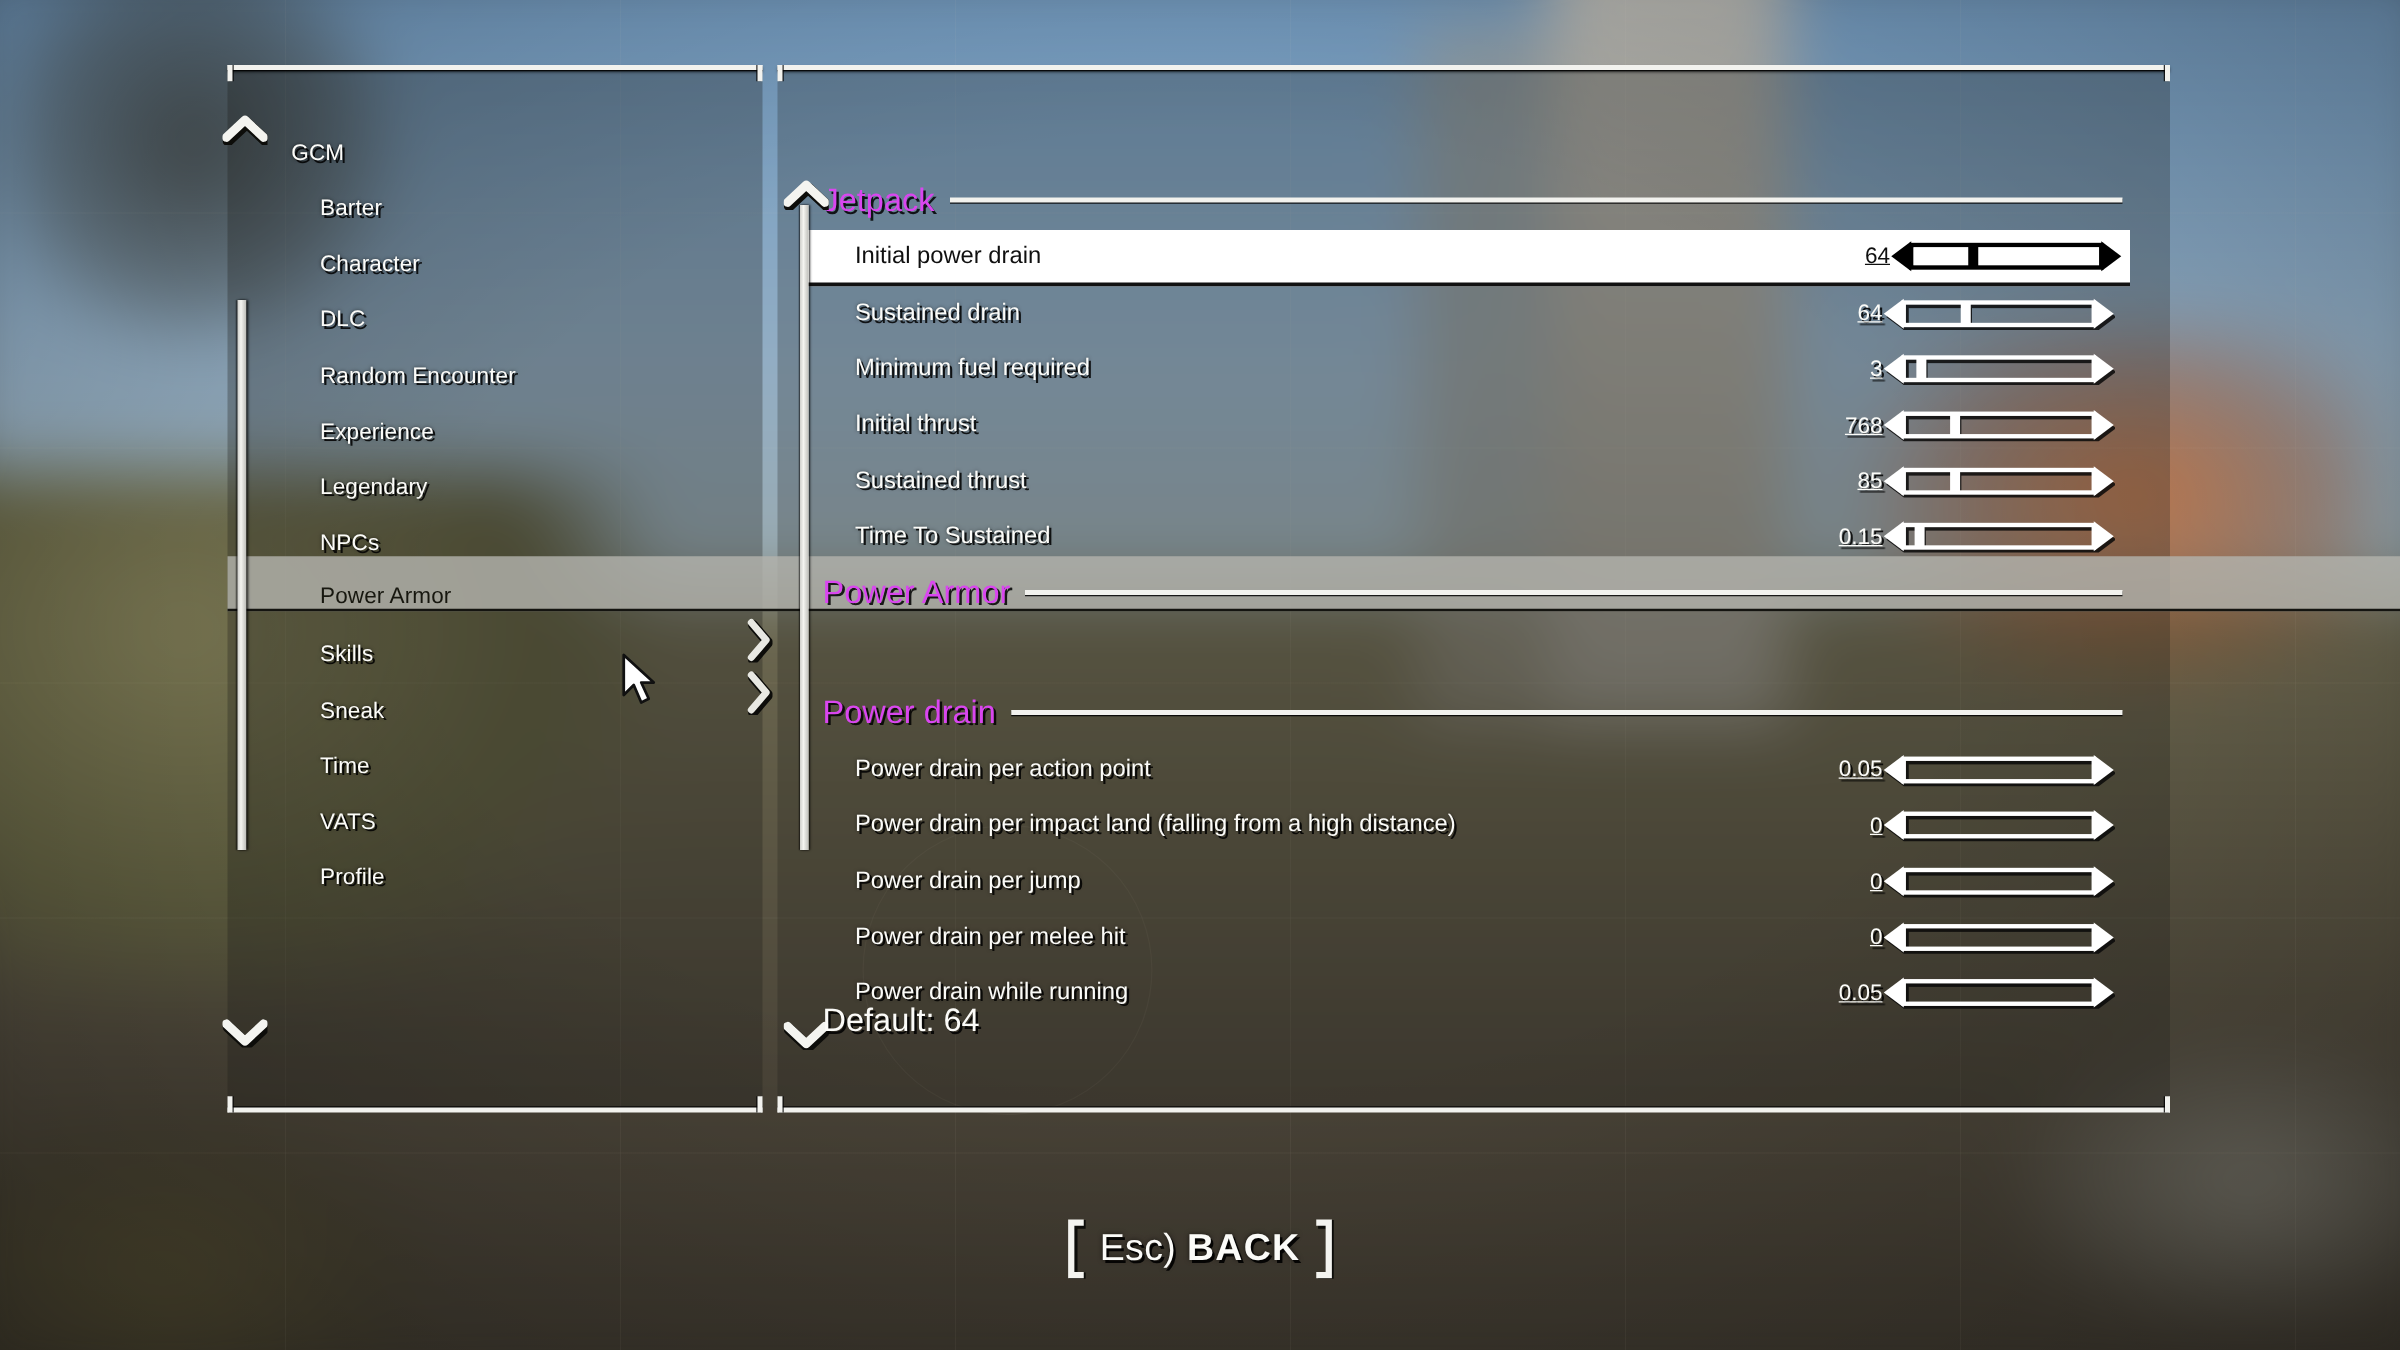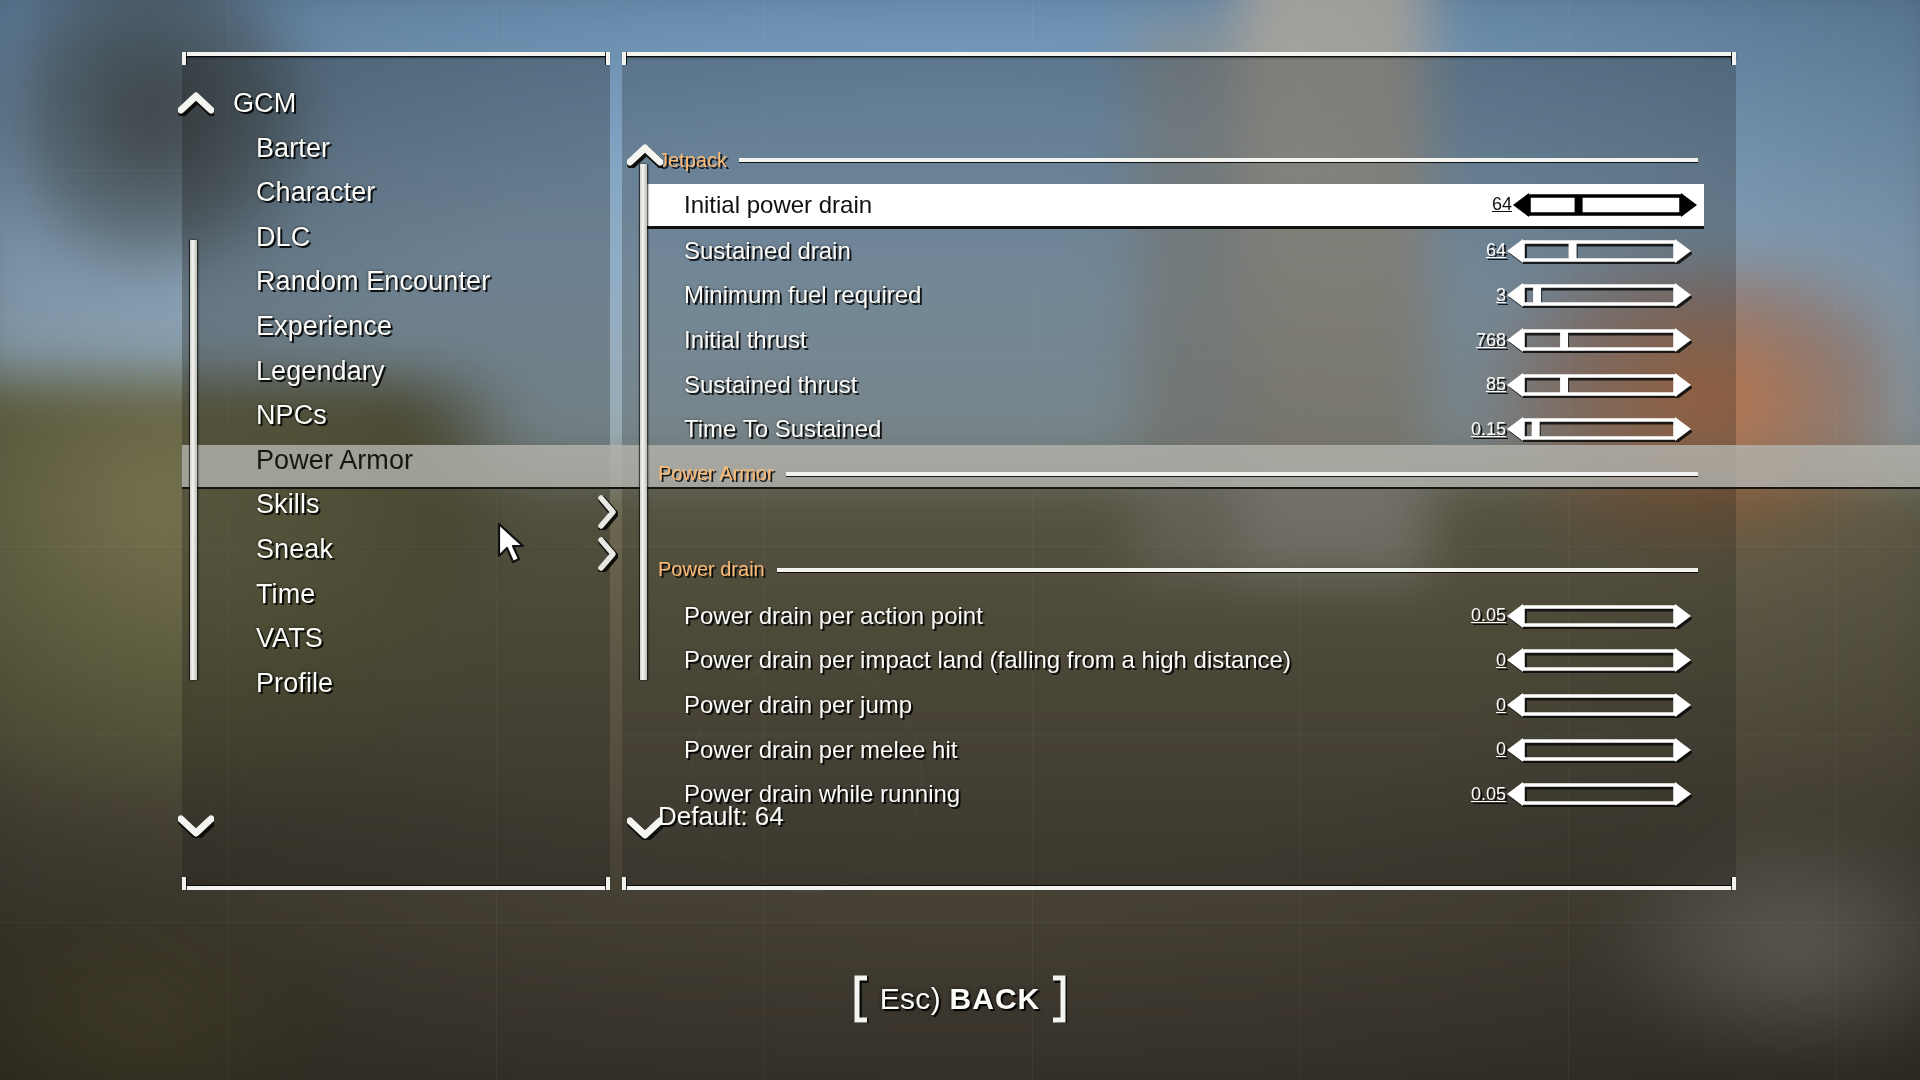--- a/index.html
+++ b/index.html
@@ -110,23 +110,23 @@
     background:linear-gradient(90deg,#cfcfcb,#f4f4f0 40%,#bdbdb8);
     box-shadow:1px 0 2px rgba(0,0,0,.8), -1px 0 1px rgba(0,0,0,.6);
     z-index:5;
   }
 
   #menu-list {
     position:absolute; left:196px; right:0; top:88px;
     z-index:4;
   }
   .menu-item {
-    height:44.6px; display:flex; align-items:flex-start;
+    height:44.6px; display:flex; align-items:flex-end;
     padding-left:60px;
-    font-size:27px; color:#fbfbf8; letter-spacing:.1px;
+    font-size:18px; color:#fbfbf8; letter-spacing:.1px;
     text-shadow:2px 2px 0 rgba(0,0,0,.85), 0 0 3px rgba(0,0,0,.6);
     white-space:nowrap;
     position:relative;
   }
   .menu-item.root { padding-left:37px; }
   .menu-item.selected {
     background:rgba(178,178,172,.82);
     color:#17170f;
     text-shadow:none;
     border-bottom:2px solid #141410;
@@ -162,36 +162,36 @@
   }
 
   #content { position:absolute; left:36px; right:38px; top:86px; z-index:4; }
 
   .group-head {
     display:flex; align-items:center; gap:12px;
     height:44px;
     margin-bottom:2px;
   }
   .group-head .ghlabel {
-    font-size:20px; color:#fdba74; white-space:nowrap;
+    font-size:26px; color:#d946ef; white-space:nowrap;
     text-shadow:2px 2px 0 rgba(0,0,0,.85);
   }
   .group-head .ghrule {
     flex:1; height:4px;
     background:#f2f2ee;
     box-shadow:0 1px 0 rgba(0,0,0,.85);
   }
 
   .setting-row {
     height:44.6px; display:flex; align-items:center;
     padding-left:26px; padding-right:6px;
     position:relative;
   }
   .setting-row .slabel {
-    font-size:24px; color:#fbfbf8; white-space:nowrap;
+    font-size:19px; color:#fbfbf8; white-space:nowrap;
     text-shadow:2px 2px 0 rgba(0,0,0,.85), 0 0 3px rgba(0,0,0,.5);
   }
   .setting-row .spacer { flex:1; }
   .setting-row .svalue {
     font-size:18px; color:#fbfbf8; 
     text-shadow:2px 2px 0 rgba(0,0,0,.85);
     white-space:nowrap;
     text-decoration:underline;
   }
   .setting-row.selected {

